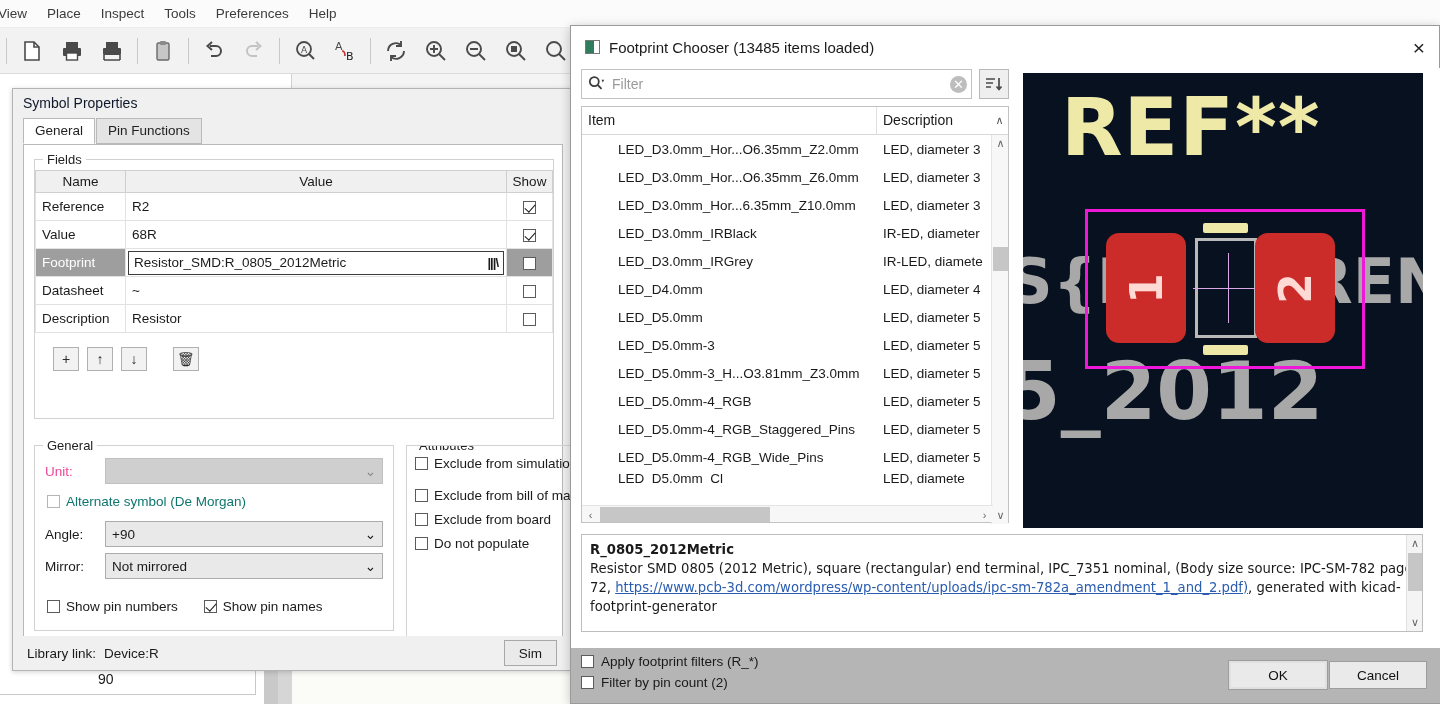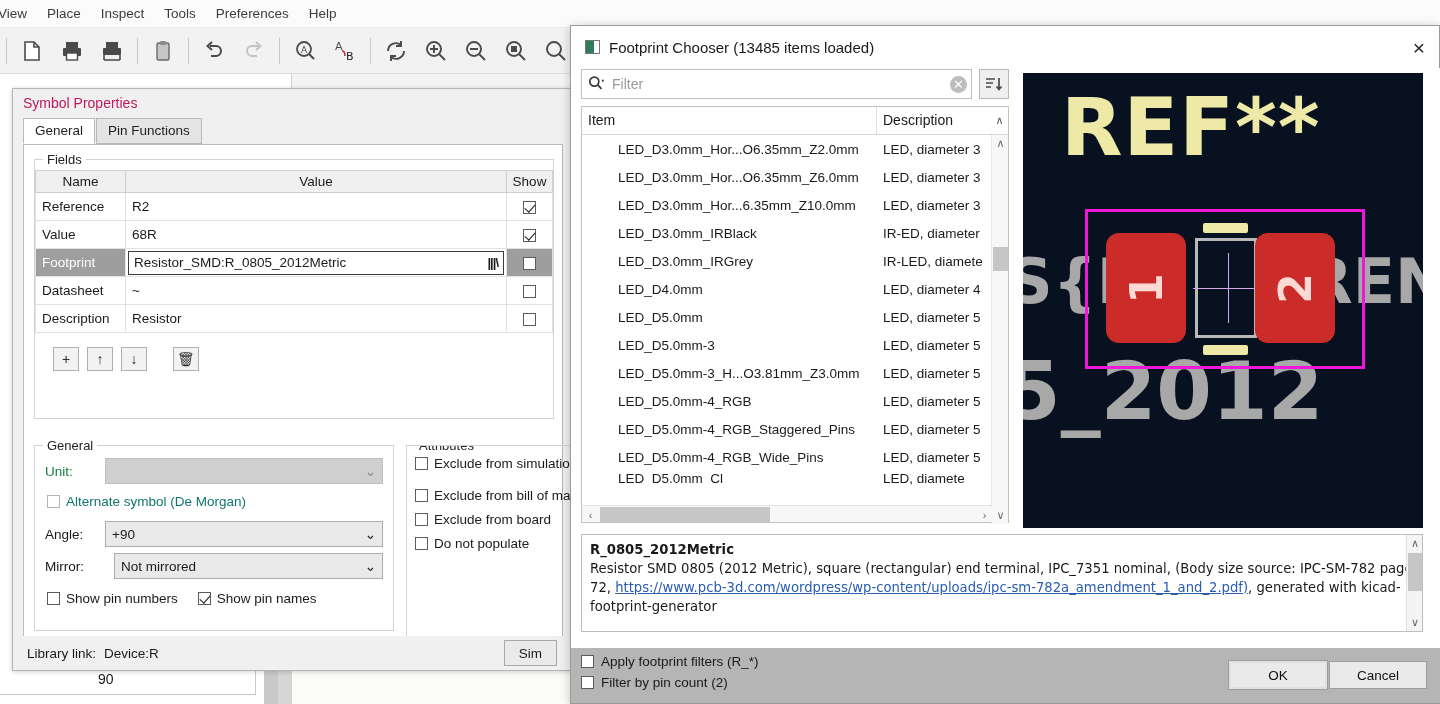--- a/index.html
+++ b/index.html
@@ -65,21 +65,21 @@
   .dots { position:absolute; color:#b8b8ac; font-size:9px; letter-spacing:15px; line-height:16px; }
 
   
   #symdlg {
     position: absolute; left: 12px; top: 88px; width: 560px; height: 583px;
     background: #f0f0f0; border: 1px solid #b4b4b4;
     box-shadow: 0 1px 5px rgba(0,0,0,0.18);
   }
   #symdlg .titlebar {
     height: 28px; background: #f0f0f0; display: flex; align-items: center; padding: 0 10px;
-    color: #be185d; font-size: 14px;
+    color: #0f172a; font-size: 14px;
   }
   .tabstrip { position:absolute; left: 10px; top: 30px; width: 540px; height: 26px;
     border-bottom: 1px solid #b9b9b9; display: flex; align-items: flex-end; }
   .tab {
     padding: 4px 11px 5px; font-size: 13.5px; border: 1px solid #b9b9b9;
     background: #e4e4e4; margin-right: 1px; color:#222;
   }
   .tab.active { background: #ffffff; border-bottom-color: #ffffff; }
 
   .dlg-body { position:absolute; left:10px; top:56px; width:540px; height:496px;
@@ -436,49 +436,49 @@
           <div class="sq-btn">↑</div>
           <div class="sq-btn">↓</div>
           <div class="sq-btn" style="margin-left:18px;">🗑</div>
         </div>
       </div>
 
       <div class="groupbox" style="left:10px; top:300px; width:360px; height:186px;">
         <span class="group-label">General</span>
 
         <div style="display:flex; align-items:center; gap:8px; padding:12px 10px 0 10px;">
-          <span style="width:52px; color:#15803d; font-size:13.5px;">Unit:</span>
+          <span style="width:52px; color:#ec4899; font-size:13.5px;">Unit:</span>
           <div class="combo dis" style="flex:1;">
             <span class="cv"></span>
             <span>⌄</span>
           </div>
         </div>
 
         <div class="cb-row dim" style="padding:10px 10px 0 12px;">
           <span class="chk dis"></span>
           <span>Alternate symbol (De Morgan)</span>
         </div>
 
         <div style="display:flex; align-items:center; gap:8px; padding:12px 10px 0 10px;">
           <span style="width:52px; font-size:13.5px;">Angle:</span>
           <div class="combo" style="flex:1;">
             <span class="cv">+90</span>
             <span>⌄</span>
           </div>
         </div>
 
-        <div style="display:flex; align-items:center; gap:17px; padding:6px 10px 0 10px;justify-content:space-between;">
+        <div style="display:flex; align-items:center; gap:8px; padding:6px 10px 0 10px;justify-content:space-between;">
           <span style="width:52px; font-size:13.5px;">Mirror:</span>
           <div class="combo" style="flex:1;">
             <span class="cv">Not mirrored</span>
             <span>⌄</span>
           </div>
         </div>
 
-        <div style="display:flex; gap:20px; padding:12px 0 0 12px;">
+        <div style="display:flex; gap:26px; padding:20px 0 0 12px;">
           <div class="cb-row">
             <span class="chk"></span>
             <span>Show pin numbers</span>
           </div>
           <div class="cb-row">
             <span class="chk on"></span>
             <span>Show pin names</span>
           </div>
         </div>
       </div>

